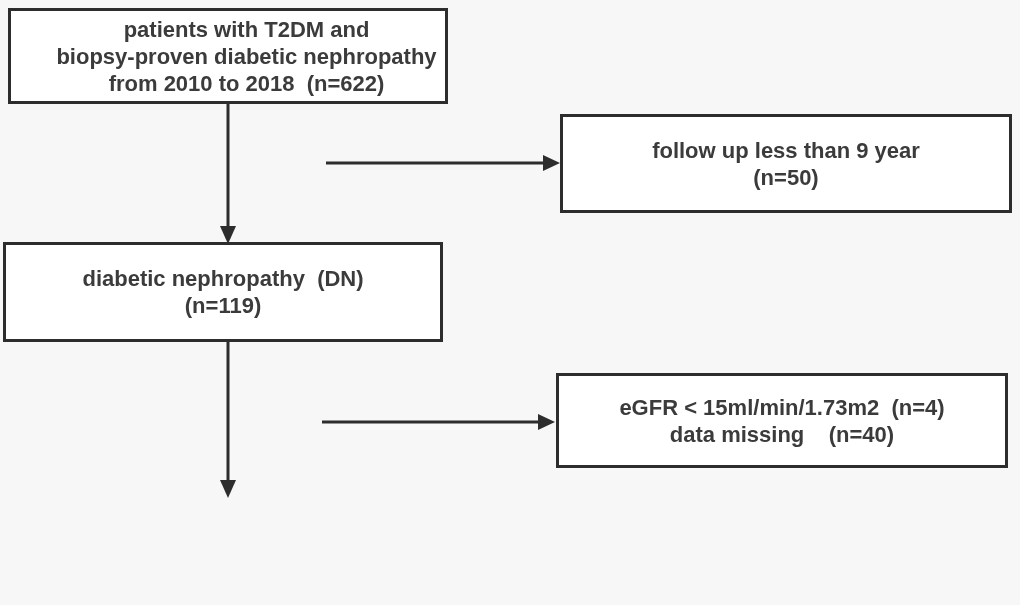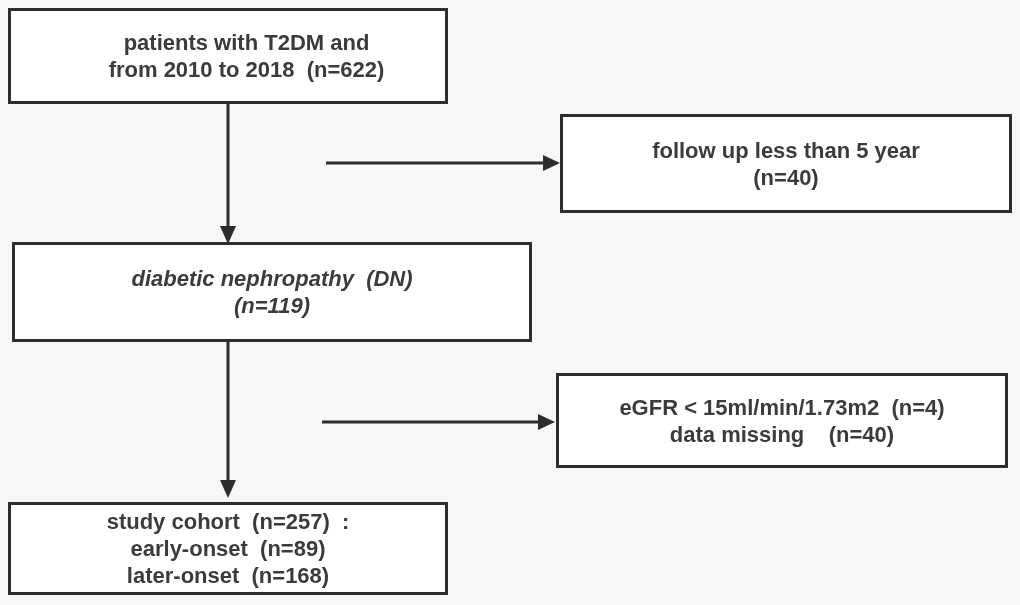--- a/index.html
+++ b/index.html
@@ -27,21 +27,21 @@
     justify-content: center;
     text-align: center;
     color: #3b3b3b;
     font-weight: bold;
     font-size: 22px;
     line-height: 27px;
   }
   .node .line { white-space: pre; }
   #node-source   { left: 8px;   top: 8px;   width: 440px; height: 96px; padding-left: 37px; }
   #node-followup { left: 560px; top: 114px; width: 452px; height: 99px; }
-  #node-dn       { left: 12px;   top: 242px; width: 520px; height: 100px; font-style: italic; }
+  #node-dn       { left: 3px;   top: 242px; width: 440px; height: 100px; }
   #node-egfr     { left: 556px; top: 373px; width: 452px; height: 95px; }
   #node-cohort   { left: 8px;   top: 502px; width: 440px; height: 93px; }
   .arrow-line { stroke: #2d2d2d; stroke-width: 3; }
   .arrow-head { fill: #2d2d2d; stroke: none; }
 </style>
 </head>
 <body>
 
 <div class="canvas">
 
@@ -59,37 +59,33 @@
       <polygon class="arrow-head" points="220,480 236,480 228,498"></polygon>
     </g>
     <g>
       <line class="arrow-line" x1="322" y1="422" x2="540" y2="422"></line>
       <polygon class="arrow-head" points="538,414 538,430 555,422"></polygon>
     </g>
   </svg>
 
   <div class="node" id="node-source">
     <span class="line">patients with T2DM and</span>
+    <span class="line">biopsy-proven diabetic nephropathy</span>
     <span class="line">from 2010 to 2018  (n=622)</span>
   </div>
 
   <div class="node" id="node-followup">
-    <span class="line">follow up less than 5 year</span>
-    <span class="line">(n=40)</span>
+    <span class="line">follow up less than 9 year</span>
+    <span class="line">(n=50)</span>
   </div>
 
   <div class="node" id="node-dn">
     <span class="line">diabetic nephropathy  (DN)</span>
     <span class="line">(n=119)</span>
   </div>
 
   <div class="node" id="node-egfr">
     <span class="line">eGFR &lt; 15ml/min/1.73m2  (n=4)</span>
     <span class="line">data missing    (n=40)</span>
   </div>
 
-  <div class="node" id="node-cohort">
-    <span class="line">study cohort  (n=257)  :</span>
-    <span class="line">early-onset  (n=89)</span>
-    <span class="line">later-onset  (n=168)</span>
-  </div>
 
 </div>
 
 </body></html>

